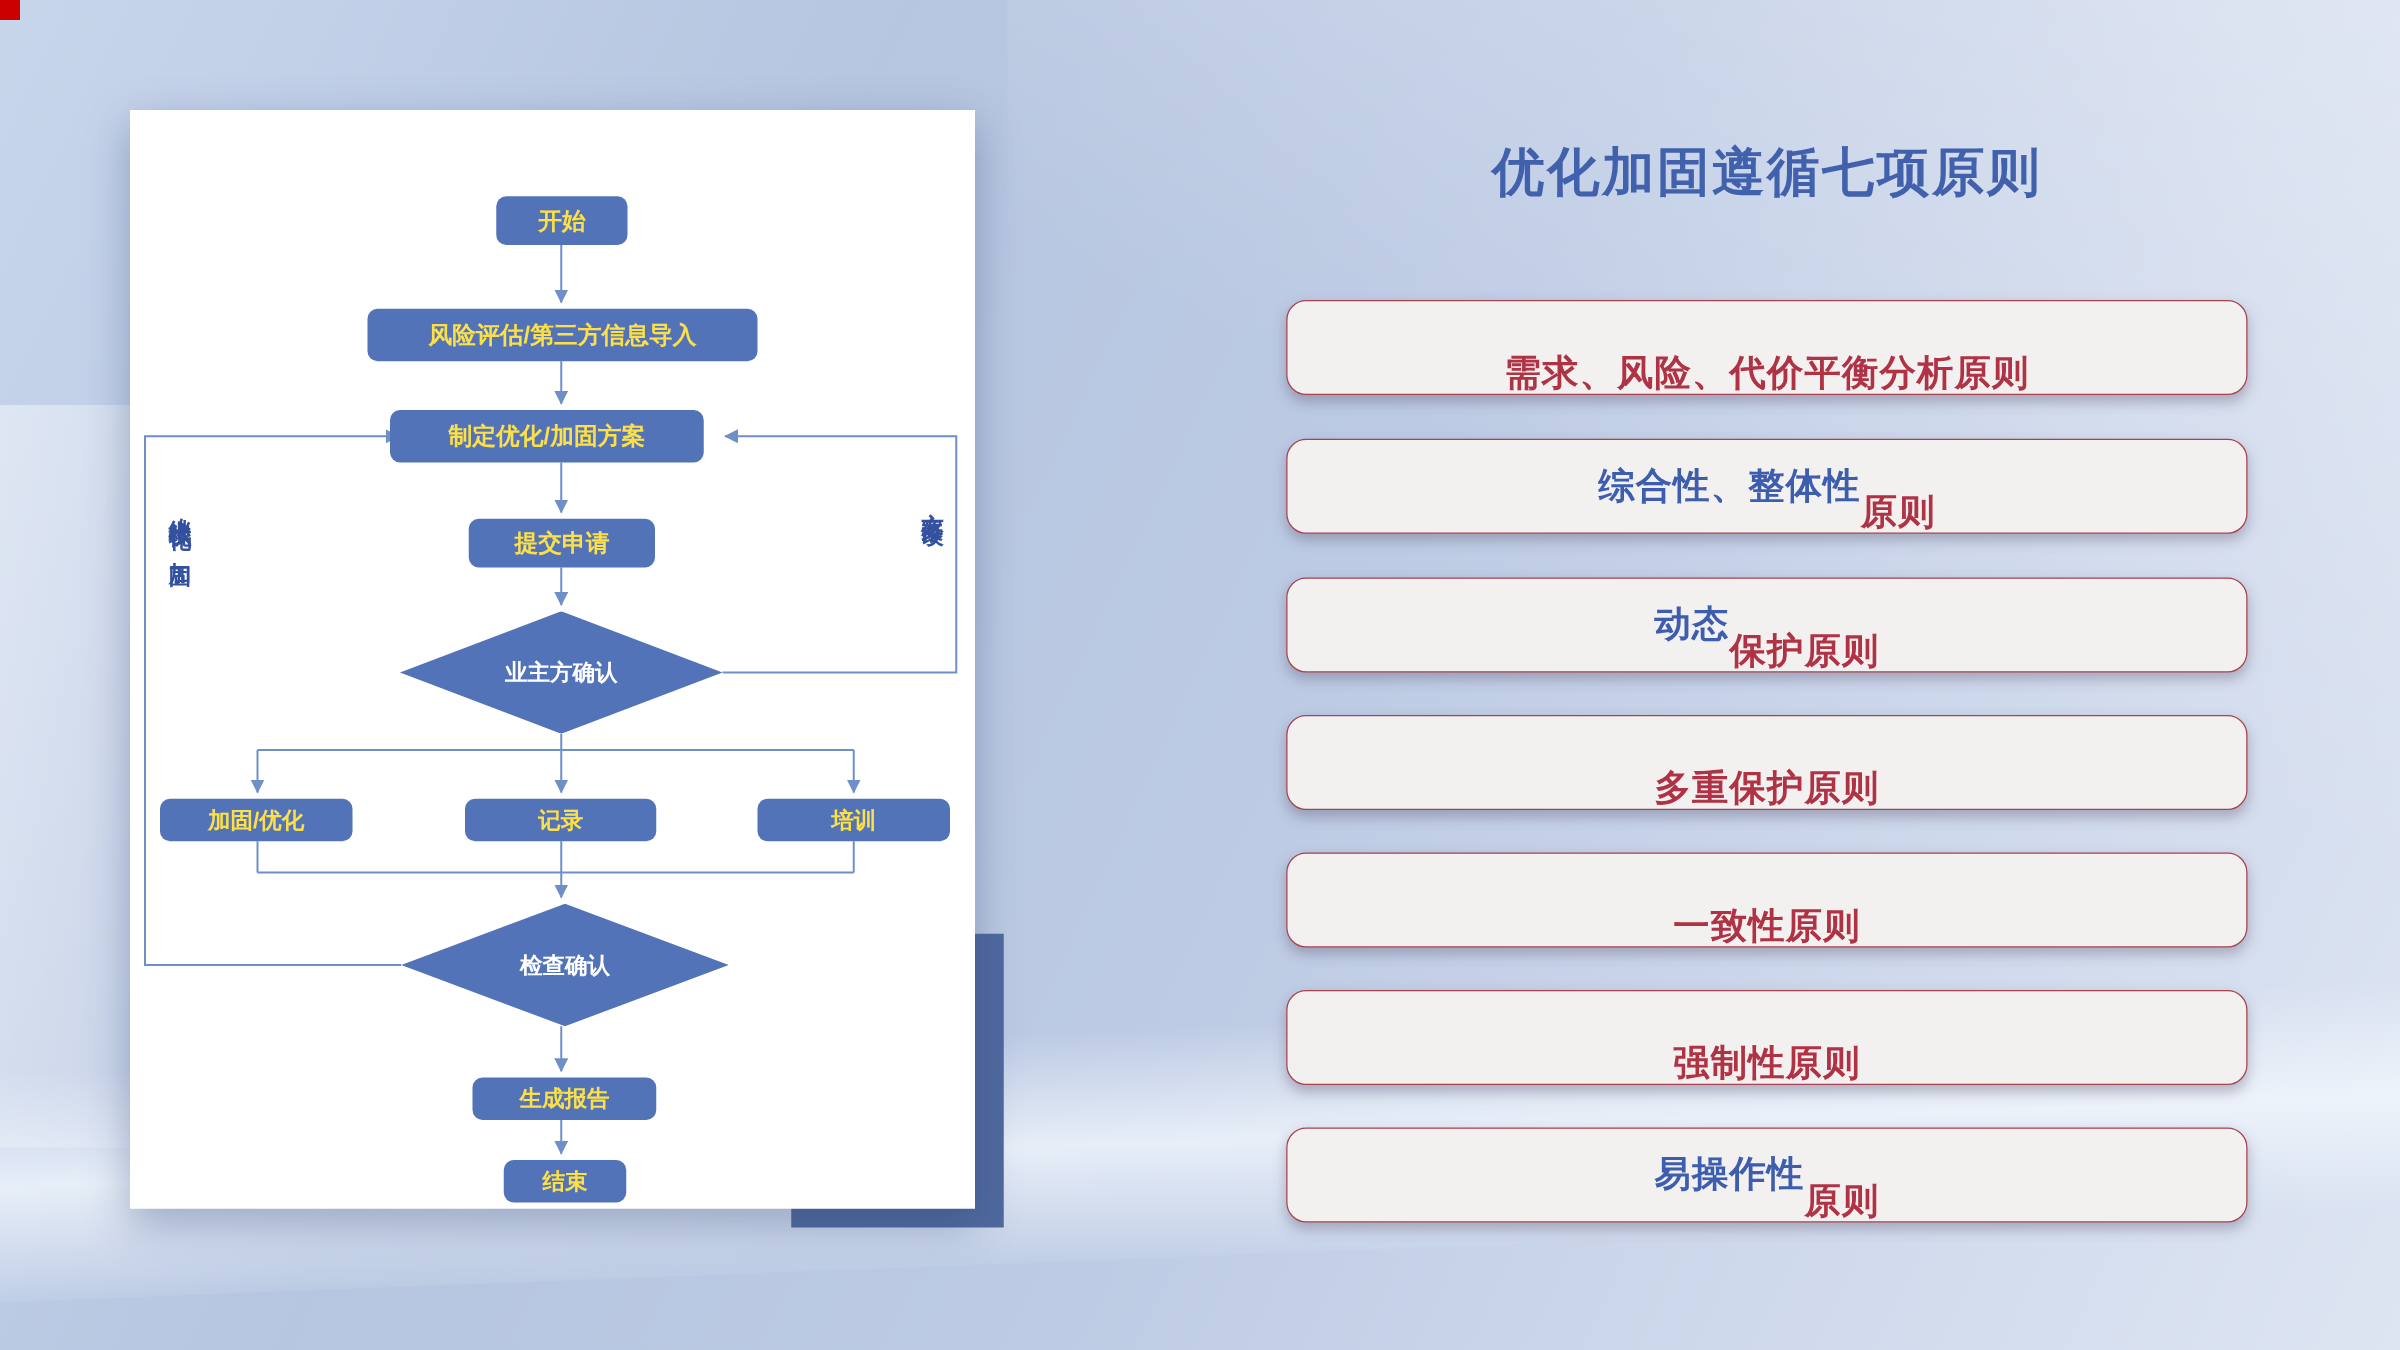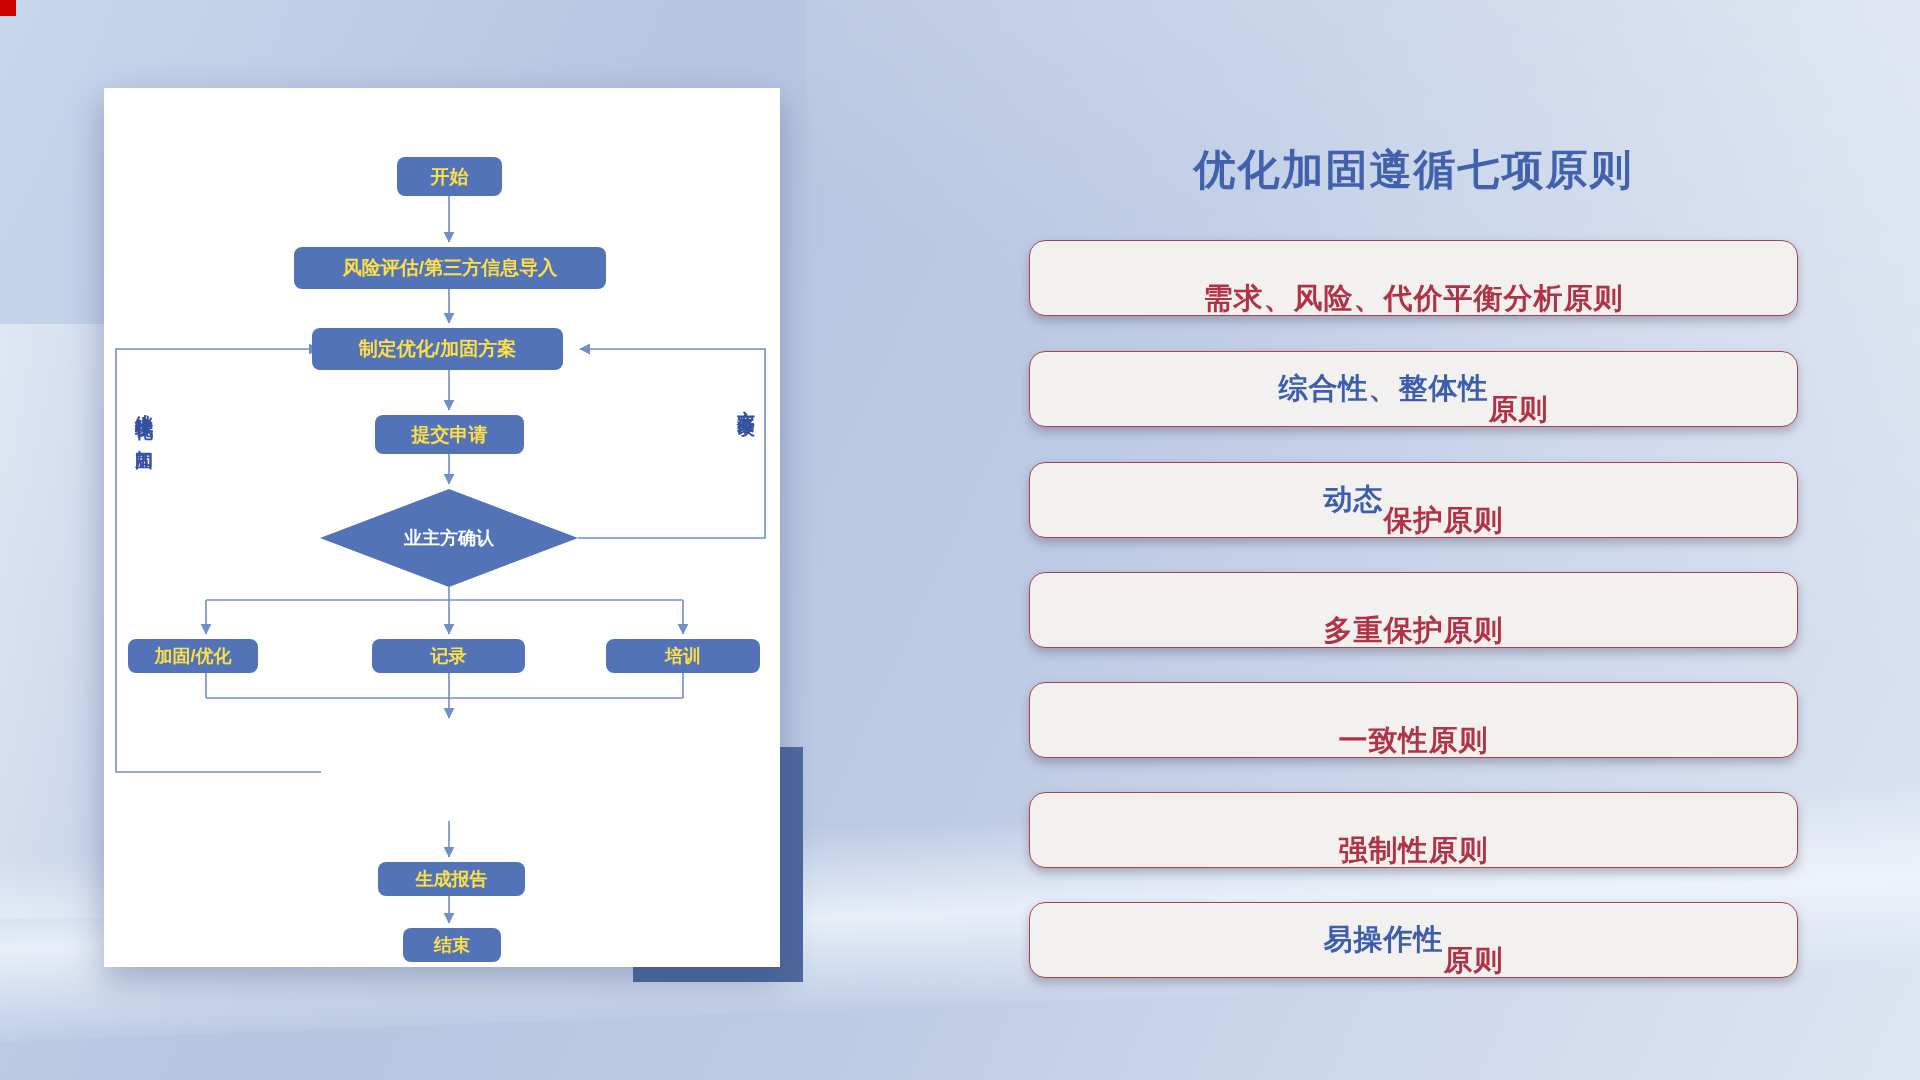--- a/index.html
+++ b/index.html
@@ -78,21 +78,20 @@
     color:#33519e;
     letter-spacing:3px;
     white-space:nowrap;
   }
   
   .title{
     position:absolute;left:1029px;top:110px;width:769px;
     text-align:center;
     font-size:42px;font-weight:700;letter-spacing:2px;
     color:var(--title-blue);
-    margin-top:32px;
   }
   .plist{
     position:absolute;left:1029px;top:240px;width:769px;height:740px;
   }
   .pbox{
     position:absolute;left:0;width:769px;height:76px;
     background:#f2f1f0;
     border:1px solid var(--box-border);
     border-radius:16px;
     box-shadow:0 5px 10px rgba(80,70,95,.35);
@@ -142,23 +141,24 @@
       <path d="M217,684 L12,684 L12,261 L215,261" marker-end="url(#arrow)"></path>
       <path d="M474,450 L661,450 L661,261 L476,261" marker-end="url(#arrow)"></path>
     </g>
   </svg>
 
   <div class="node" style="left:293px;top:69px;width:105px;height:39px;">开始</div>
   <div class="node" style="left:190px;top:159px;width:312px;height:42px;">风险评估/第三方信息导入</div>
   <div class="node" style="left:208px;top:240px;width:251px;height:42px;">制定优化/加固方案</div>
   <div class="node" style="left:271px;top:327px;width:149px;height:39px;">提交申请</div>
   <div class="diamond" style="left:216px;top:401px;width:258px;height:98px;">业主方确认</div>
-  <div class="node small" style="left:24px;top:551px;width:130px;height:34px;">加固/优化</div>
+  <div class="node small" style="left:24px;top:551px;width:154px;height:34px;">加固/优化</div>
   <div class="node small" style="left:268px;top:551px;width:153px;height:34px;">记录</div>
   <div class="node small" style="left:502px;top:551px;width:154px;height:34px;">培训</div>
+  <div class="diamond" style="left:217px;top:635px;width:262px;height:98px;">检查确认</div>
   <div class="node small" style="left:274px;top:774px;width:147px;height:34px;">生成报告</div>
   <div class="node small" style="left:299px;top:840px;width:98px;height:34px;">结束</div>
 
   <div class="vlabel" style="left:28px;top:312px;">继续优化/加固</div>
   <div class="vlabel" style="left:630px;top:308px;">方案修改</div>
 </div>
 
 <h1 class="title">优化加固遵循七项原则</h1>
 
 <div class="plist">

